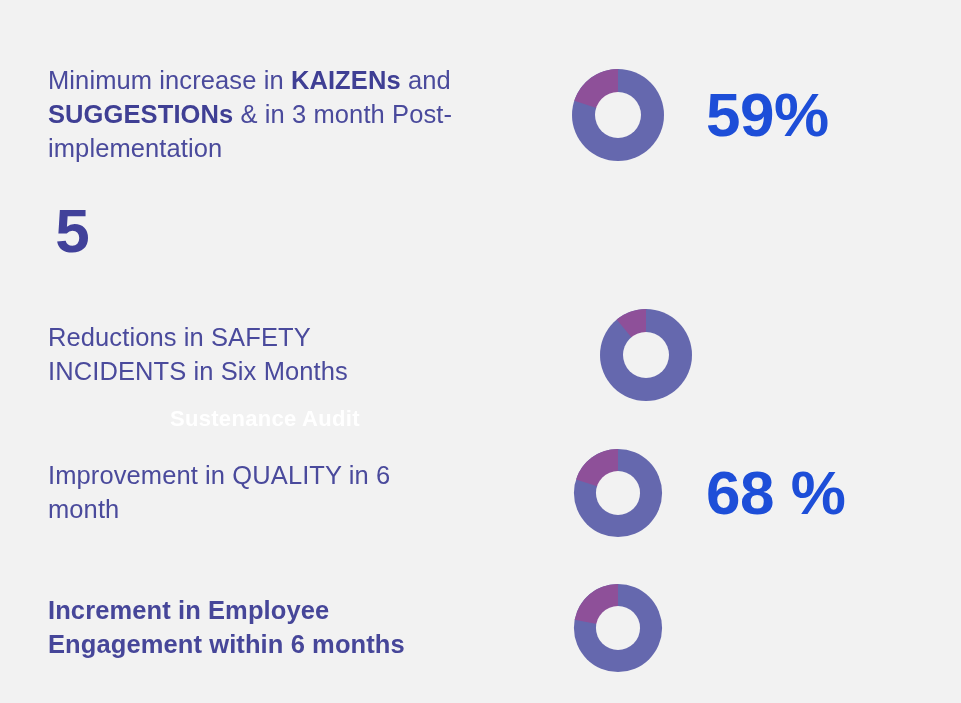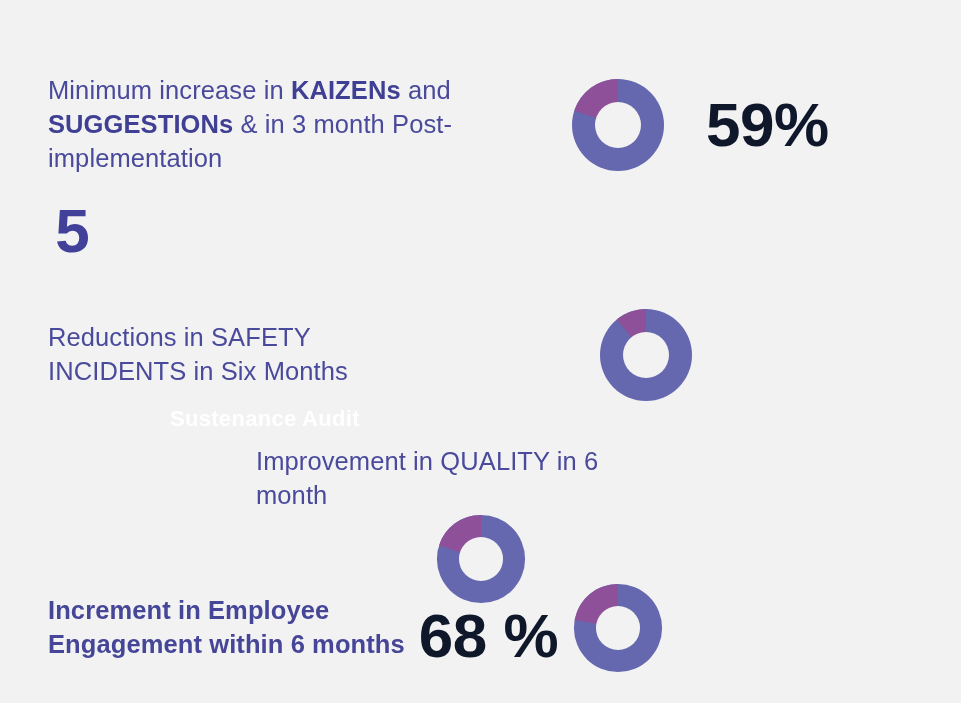--- a/index.html
+++ b/index.html
@@ -64,21 +64,21 @@
     justify-content: center;
     align-items: center;
   }
 
   .value-cell {
     flex: 1;
     padding-left: 16px;
   }
 
   .value-text {
-    color: #0f172a;
+    color: #1d4ed8;
     font-size: 62px;
     font-weight: 700;
     letter-spacing: -0.5px;
     line-height: 1;
     white-space: pre;
   }
 
   .big-count {
     color: #41419a;
     font-size: 62px;
@@ -99,21 +99,21 @@
     font-weight: 600;
     letter-spacing: 0.3px;
     white-space: nowrap;
   }
 </style>
 </head>
 <body>
 
 <div class="board">
 
-  <div class="row" style="top:60px;height:130px;">
+  <div class="row" style="top:50px;height:130px;">
     <div class="label-cell">
       <div class="label-text" id="label-row0"><span>Minimum increase in </span><b>KAIZENs</b><span> and </span><b>SUGGESTIONs</b><span> &amp;  in 3 month Post-implementation</span></div>
     </div>
     <div class="chart-cell">
       <svg class="donut" width="96" height="96" viewBox="0 0 96 96" id="donut-0">
           <circle cx="48" cy="48" r="46" fill="#6568ae"></circle>
           <path d="M 48 48 L 48 2 A 46 46 0 0 0 4.25 33.79 Z" fill="#8e5099"></path>
           <circle cx="48" cy="48" r="23" fill="#f2f2f2"></circle>
         </svg>
     </div>
@@ -136,21 +136,21 @@
       <svg class="donut" width="96" height="96" viewBox="0 0 96 96" id="donut-2">
           <circle cx="48" cy="48" r="46" fill="#6568ae"></circle>
           <path d="M 48 48 L 48 2 A 46 46 0 0 0 18.68 12.56 Z" fill="#8e5099"></path>
           <circle cx="48" cy="48" r="23" fill="#f2f2f2"></circle>
         </svg>
     </div>
   </div>
 
   <div class="watermark" style="left:170px;top:406px;">Sustenance Audit</div>
 
-  <div class="row" style="top:445px;height:95px;flex-direction:column;">
+  <div class="row" style="top:445px;height:95px;">
     <div class="label-cell">
       <div class="label-text" style="max-width:395px;">Improvement in QUALITY in 6 month</div>
     </div>
     <div class="chart-cell">
       <svg class="donut" width="92" height="92" viewBox="0 0 96 96" id="donut-3">
           <circle cx="48" cy="48" r="46" fill="#6568ae"></circle>
           <path d="M 48 48 L 48 2 A 46 46 0 0 0 4.25 33.79 Z" fill="#8e5099"></path>
           <circle cx="48" cy="48" r="23" fill="#f2f2f2"></circle>
         </svg>
     </div>

